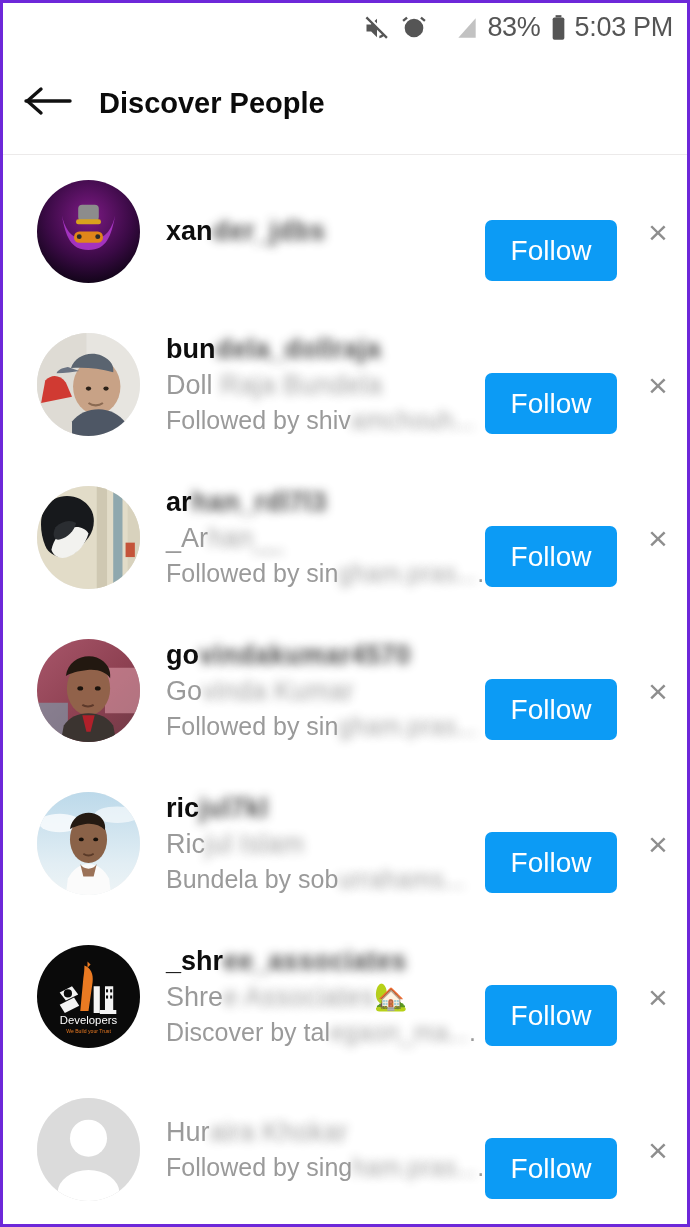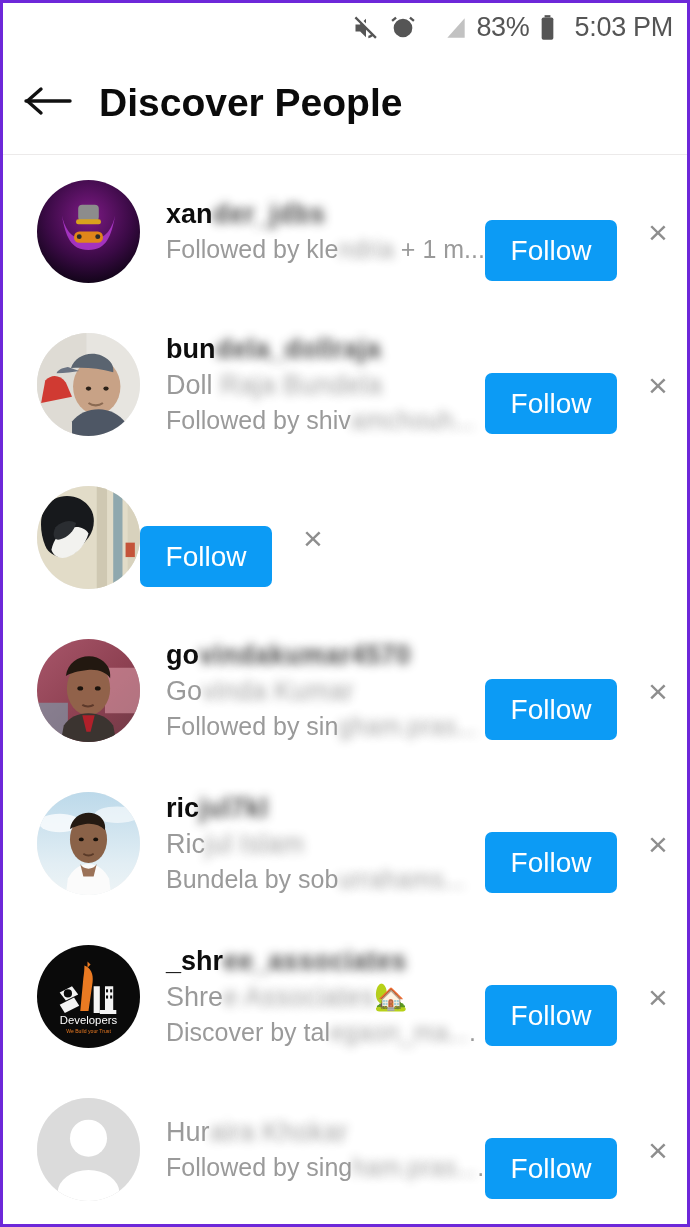--- a/index.html
+++ b/index.html
@@ -27,38 +27,38 @@
     background:#fff;
   }
   .sb-group{display:flex;align-items:center;}
   .sb-icon{display:flex;align-items:center;justify-content:center;}
   .sb-gap{width:26px;}
   .sb-text{
     font-size:27px;color:#555;letter-spacing:-0.3px;
     font-family:"Liberation Sans", sans-serif;
   }
   .sb-batt{margin:0 6px 0 9px;display:flex;align-items:center;}
-  .sb-time{margin-left:13px;}
+  .sb-time{margin-left:2px;}
   .sb-pct{margin-left:7px;}
 
   
   .header{
     height:103px;
     display:flex;align-items:center;
     border-bottom:1px solid #eceaea;
     box-sizing:border-box;
     background:#fff;
   }
   .back-btn{
     width:92px;height:103px;
     display:flex;align-items:center;justify-content:center;
     cursor:pointer;
   }
   .title{
-    font-size:39px;
+    font-size:29px;
     font-weight:bold;
     color:#0b0b0b;
     letter-spacing:0px;
     margin-left:4px;
   }
 
   
   .list{background:#fff;}
   .row{
     display:flex;align-items:center;
@@ -202,21 +202,20 @@
           <path d="M24 34c4 16 10 24 26 24s22-8 26-24c-4 20-8 34-26 34S28 54 24 34z" fill="#b23ad0" opacity=".85"></path>
           <rect x="40" y="24" width="20" height="16" rx="4" fill="#8c8c8c"></rect>
           <rect x="38" y="38" width="24" height="5" rx="2" fill="#d9a21e"></rect>
           <rect x="36" y="50" width="28" height="11" rx="5" fill="#e0861a"></rect>
           <circle cx="41" cy="55" r="2.4" fill="#2b2b2b"></circle>
             <circle cx="59" cy="55" r="2.4" fill="#2b2b2b"></circle>
         </svg>
       </div>
       <div class="info">
         <div class="uname"><span>xan</span><span class="blr">der_jdbs</span></div>
-        <div class="followed"><span>Followed by kle</span><span class="blr-l">ndria</span><span> + 1 m...</span></div>
       </div>
       <button class="follow-btn">Follow</button>
       <div class="close-btn">×</div>
     </div>
 
     <div class="row">
       <div class="avatar">
         <svg class="inner" viewBox="0 0 100 100">
           <rect width="100" height="100" fill="#e7e5e0"></rect>
           <path d="M0 0h48v100H0z" fill="#dedbd4"></path>
@@ -244,20 +243,25 @@
         <svg class="inner" viewBox="0 0 100 100">
           <rect width="100" height="100" fill="#e2dcc8"></rect>
           <path d="M58 0h10v100H58z" fill="#cfc8b2"></path>
           <path d="M74 0h9v100h-9z" fill="#8fa8ae"></path>
           <path d="M88 0h12v100H88z" fill="#d8d2bd"></path>
           <rect x="86" y="55" width="9" height="14" fill="#c4543a"></rect>
           <path d="M8 20c10-14 34-14 44 2 5 8 4 20-2 28l-8 10c-10 12-28 12-34-2-5-12-6-28 0-38z" fill="#17191c"></path>
           <path d="M30 42c8-4 16-2 20 4-3 10-9 18-18 22-8 4-16 1-18-6 2-10 8-17 16-20z" fill="#f2f2ef"></path>
           <path d="M18 40c6-6 14-8 20-4-2 8-8 14-16 16-5 1-8-4-4-12z" fill="#2a2d31"></path>
         </svg>
+      </div>
+      <div class="info">
+        <div class="uname"><span>ar</span><span class="blr">han_rdl7l3</span></div>
+        <div class="fullname"><span>_Ar</span><span class="blr-l">han__</span></div>
+        <div class="followed"><span>Followed by sin</span><span class="blr-l">gham.pras...</span><span>.</span></div>
       </div>
       <button class="follow-btn">Follow</button>
       <div class="close-btn">×</div>
     </div>
 
     <div class="row">
       <div class="avatar">
         <svg class="inner" viewBox="0 0 100 100">
           <defs>
               <linearGradient id="g4" x1="0" y1="0" x2="1" y2="1">

